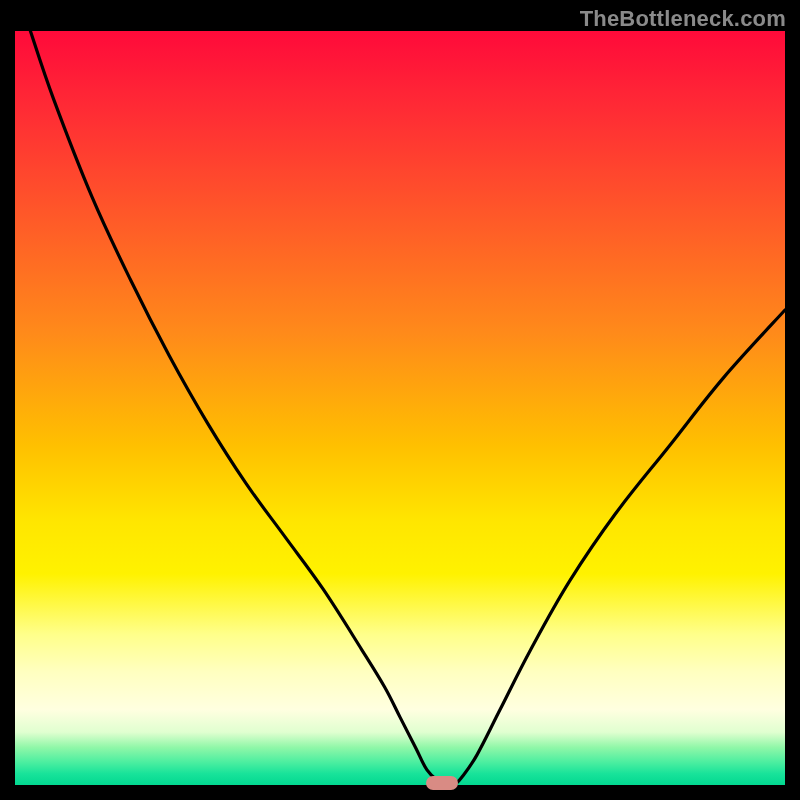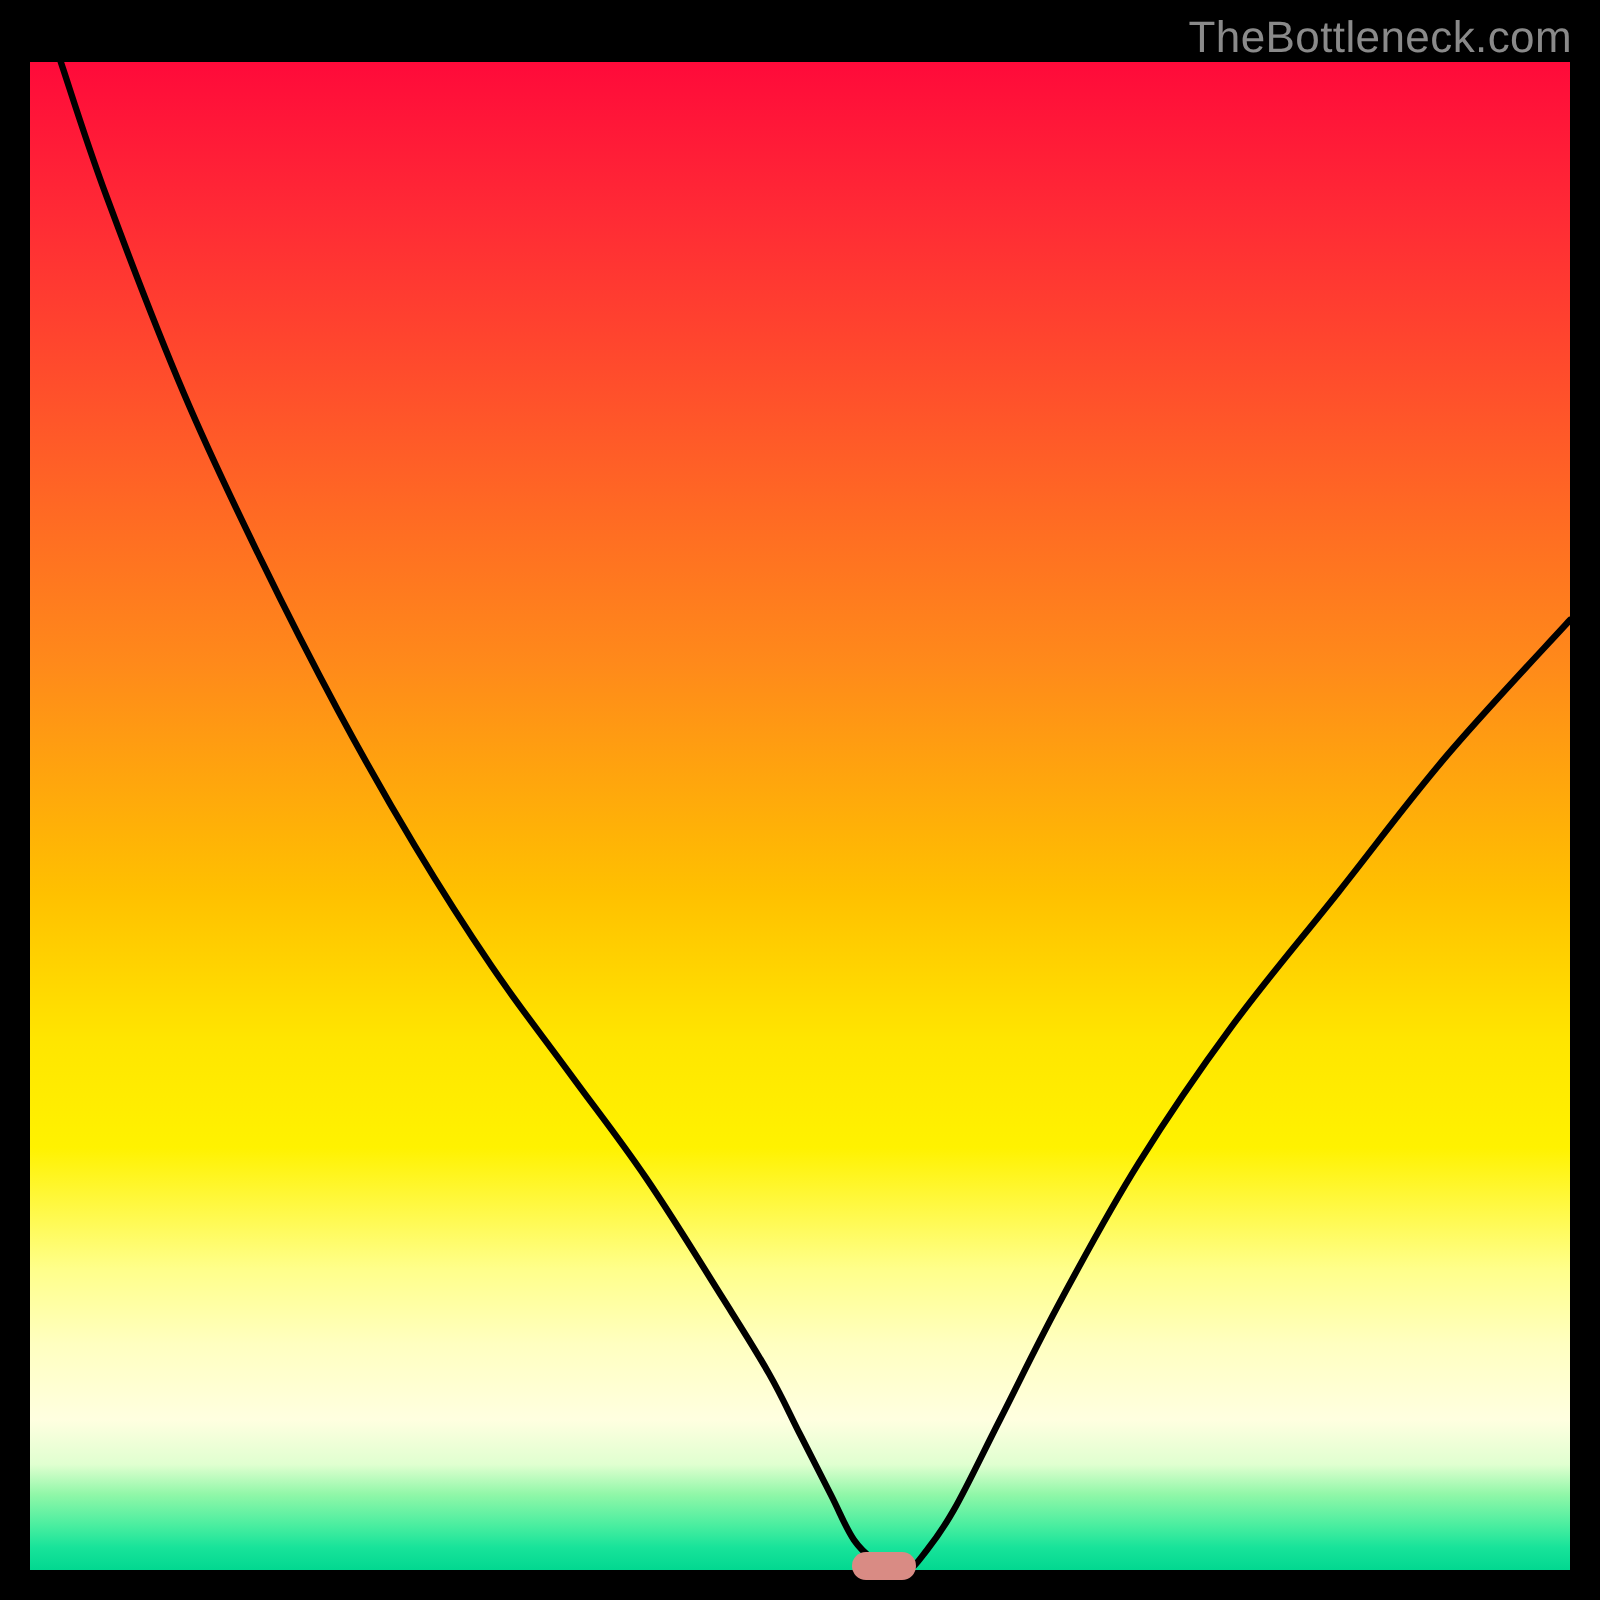--- a/index.html
+++ b/index.html
@@ -34,21 +34,21 @@
       #18e39a 98.5%,
       #02d890 100%
     );
   }
   .attribution {
     position: absolute;
     top: 6px;
     right: 14px;
     color: #8a8a8a;
     font-size: 22px;
-    font-weight: 400;
+    font-weight: 700;
     letter-spacing: 0.2px;
   }
   .curve-svg {
     position: absolute;
     left: 15px;
     top: 31px;
     width: 770px;
     height: 754px;
   }
   .curve-path {

